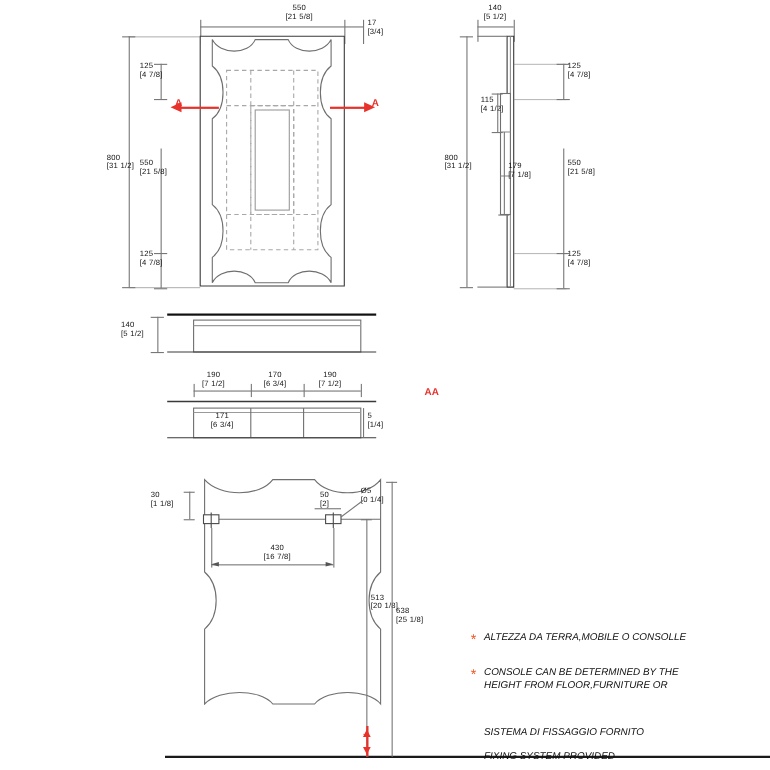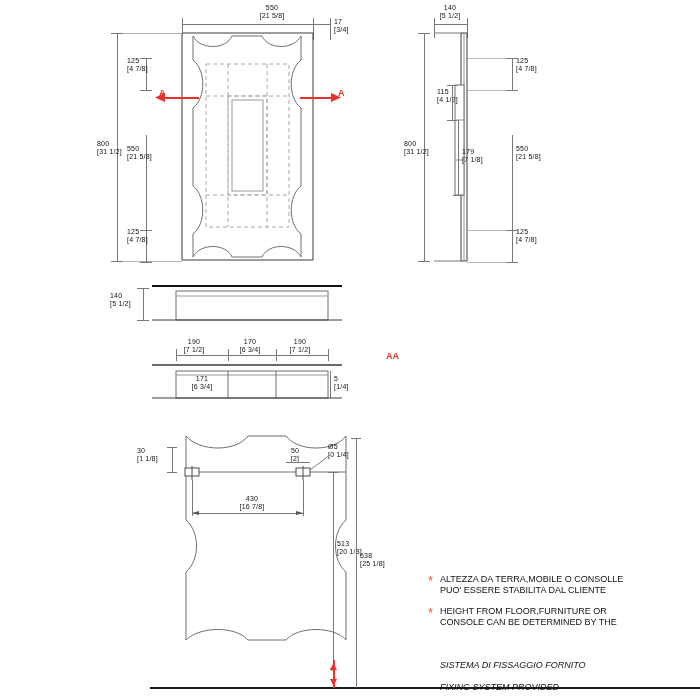--- a/index.html
+++ b/index.html
@@ -8,21 +8,21 @@
   .abs{position:absolute;}
   .dim{font-size:7px;line-height:8px;letter-spacing:0.2px;color:#111;white-space:nowrap;}
   .dim .sub{display:block;font-size:7px;}
   .dimc{text-align:center;}
   .line{position:absolute;background:#2b2b2b;}
   .hl{height:1px;}
   .vl{width:1px;}
   .ext{position:absolute;background:#777;}
   .red{color:#e8312a;}
   .redline{position:absolute;background:#e8312a;}
-  .note{font-size:9px;line-height:11px;color:#111;}
+  .note{font-size:9px;line-height:11px;color:#111;font-style:italic;}
   .note-it{font-style:italic;}
   .ast{color:#f05a28;font-size:13px;line-height:10px;}
   svg{position:absolute;overflow:visible;}
   .lbl-aa{font-size:9px;color:#e8312a;font-weight:bold;}
   .lbl-a{font-size:9px;color:#e8312a;font-weight:bold;}
 </style>
 </head>
 <body>
 
 <div class="root">
@@ -289,28 +289,27 @@
   <svg style="left:0;top:0;width:700px;height:700px;">
     <polygon points="333.5,663 330,670 337,670" fill="#e8312a"></polygon>
     <polygon points="333.5,686 330,679 337,679" fill="#e8312a"></polygon>
   </svg>
   <div class="abs red" style="left:330px;top:665px;font-size:11px;">*</div>
 
   <div class="abs" style="left:428px;top:574px;width:262px;">
     <span class="ast abs" style="left:0;top:2px;">*</span>
     <div class="note" style="margin-left:12px;">
       <div>ALTEZZA DA TERRA,MOBILE O CONSOLLE</div>
-      <div>PUO' ESSERE STABILITA DAL CLIENTE</div>
     </div>
   </div>
 
   <div class="abs" style="left:428px;top:606px;width:262px;">
     <span class="ast abs" style="left:0;top:2px;">*</span>
     <div class="note" style="margin-left:12px;">
+      <div>CONSOLE CAN BE DETERMINED BY THE</div>
       <div>HEIGHT FROM FLOOR,FURNITURE OR</div>
-      <div>CONSOLE CAN BE DETERMINED BY THE</div>
     </div>
   </div>
 
   <div class="abs note note-it" style="left:440px;top:660px;width:250px;">SISTEMA DI FISSAGGIO FORNITO</div>
   <div class="abs note note-it" style="left:440px;top:682px;width:250px;">FIXING SYSTEM PROVIDED</div>
 
 </div>
 
 </body></html>

